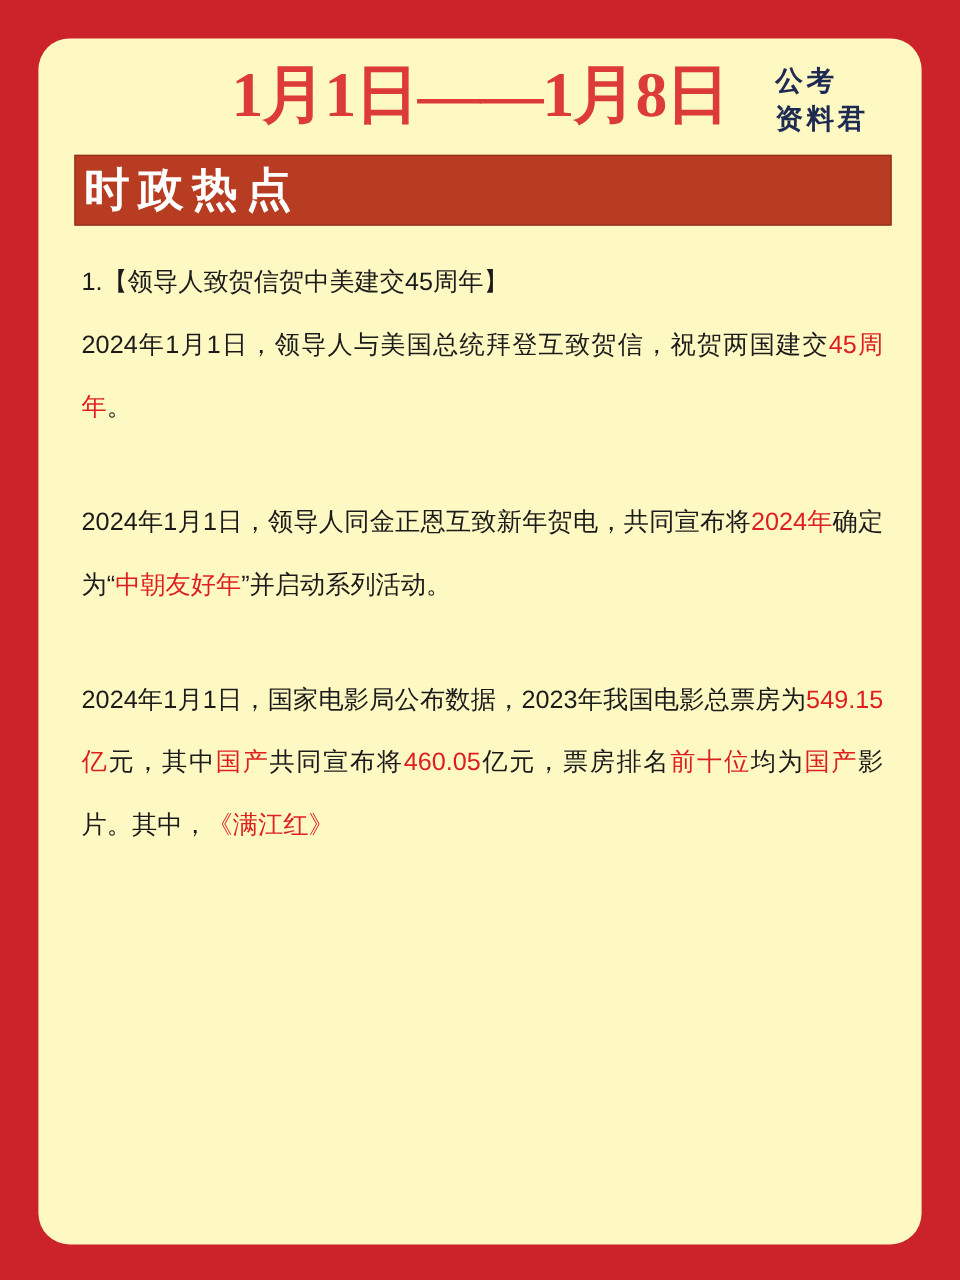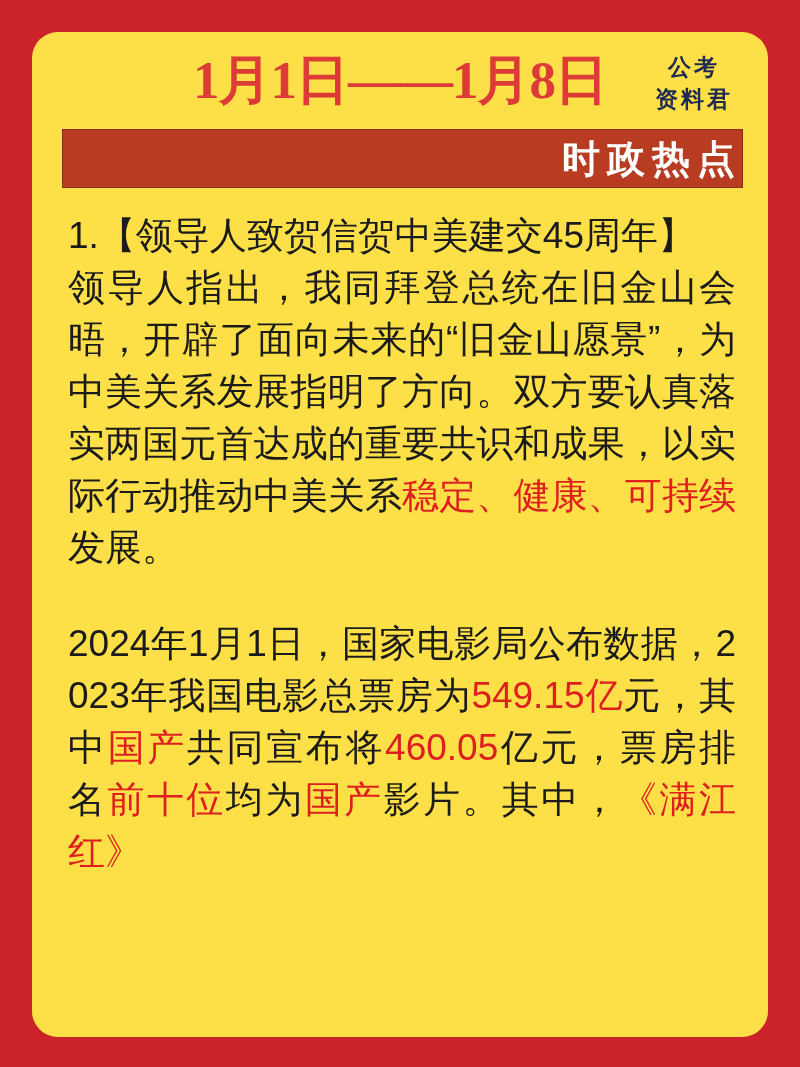--- a/index.html
+++ b/index.html
@@ -14,21 +14,21 @@
     overflow: hidden;
   }
 
   
   .card {
     position: absolute;
     left: 32px;
     top: 32px;
     width: 736px;
     height: 1005px;
-    background: #fde047;
+    background: #fef9c3;
     border-radius: 26px;
     overflow: hidden;
   }
 
   
   .header {
     position: relative;
     height: 104px;
   }
   .title {
@@ -43,21 +43,21 @@
     line-height: 60px;
     letter-spacing: -1px;
     color: #dd3b38;
     white-space: nowrap;
   }
   .brand {
     position: absolute;
     right: 26px;
     top: 20px;
     width: 96px;
-    text-align: center;
+    text-align: left;
     font-family: "Liberation Serif", "DejaVu Serif", serif;
     font-weight: bold;
     font-size: 23px;
     line-height: 32px;
     letter-spacing: 3px;
     color: #1e2a52;
   }
   .brand div {
     white-space: nowrap;
   }
@@ -67,21 +67,21 @@
     position: absolute;
     left: 30px;
     top: 97px;
     width: 681px;
     height: 59px;
     background: #b73c21;
     border: 1px solid #8e3019;
     box-sizing: border-box;
     display: flex;
     align-items: center;
-    justify-content: flex-end;
+    justify-content: flex-start;
   }
   .banner-text {
     font-family: "Liberation Serif", "DejaVu Serif", serif;
     font-weight: bold;
     font-size: 38px;
     line-height: 44px;
     letter-spacing: 7px;
     text-indent: 7px;
     color: #ffffff;
     white-space: nowrap;
@@ -95,21 +95,21 @@
     width: 668px;
   }
   .section {
     margin-bottom: 44px;
   }
   .section:last-child {
     margin-bottom: 0;
   }
   .heading,
   .para {
-    font-size: 37px;
+    font-size: 21px;
     line-height: 52px;
     color: #1b1b1b;
     text-align: justify;
     text-justify: inter-ideograph;
     word-break: break-all;
     letter-spacing: 0px;
   }
   .para {
     margin: 0;
   }
@@ -130,22 +130,23 @@
     </div>
   </div>
 
   <div class="banner">
     <span class="banner-text">时政热点</span>
   </div>
 
   <div class="content">
       <div class="section">
         <div class="heading">1.【领导人致贺信贺中美建交45周年】</div>
-        <p class="para"><span>领导人指出，我同拜登总统在旧金山会晤，开辟了面向未来的“旧金山愿景”，为中美关系发展指明了方向。双方要认真落实两国元首达成的重要共识和成果，以实际行动推动中美关系</span><span class="hl">稳定、健康、可持续</span><span>发展。</span></p>
+        <p class="para"><span>2024年1月1日，领导人与美国总统拜登互致贺信，祝贺两国建交</span><span class="hl">45周年</span><span>。</span></p>
       </div>
       <div class="section">
+        <p class="para"><span>2024年1月1日，领导人同金正恩互致新年贺电，共同宣布将</span><span class="hl">2024年</span><span>确定为“</span><span class="hl">中朝友好年</span><span>”并启动系列活动。</span></p>
       </div>
       <div class="section">
         <p class="para"><span>2024年1月1日，国家电影局公布数据，2023年我国电影总票房为</span><span class="hl">549.15亿</span><span>元，其中</span><span class="hl">国产</span><span>共同宣布将</span><span class="hl">460.05</span><span>亿元，票房排名</span><span class="hl">前十位</span><span>均为</span><span class="hl">国产</span><span>影片。其中，</span><span class="hl">《满江红》</span></p>
       </div>
     </div>
 
 </div>
 
 </body></html>

